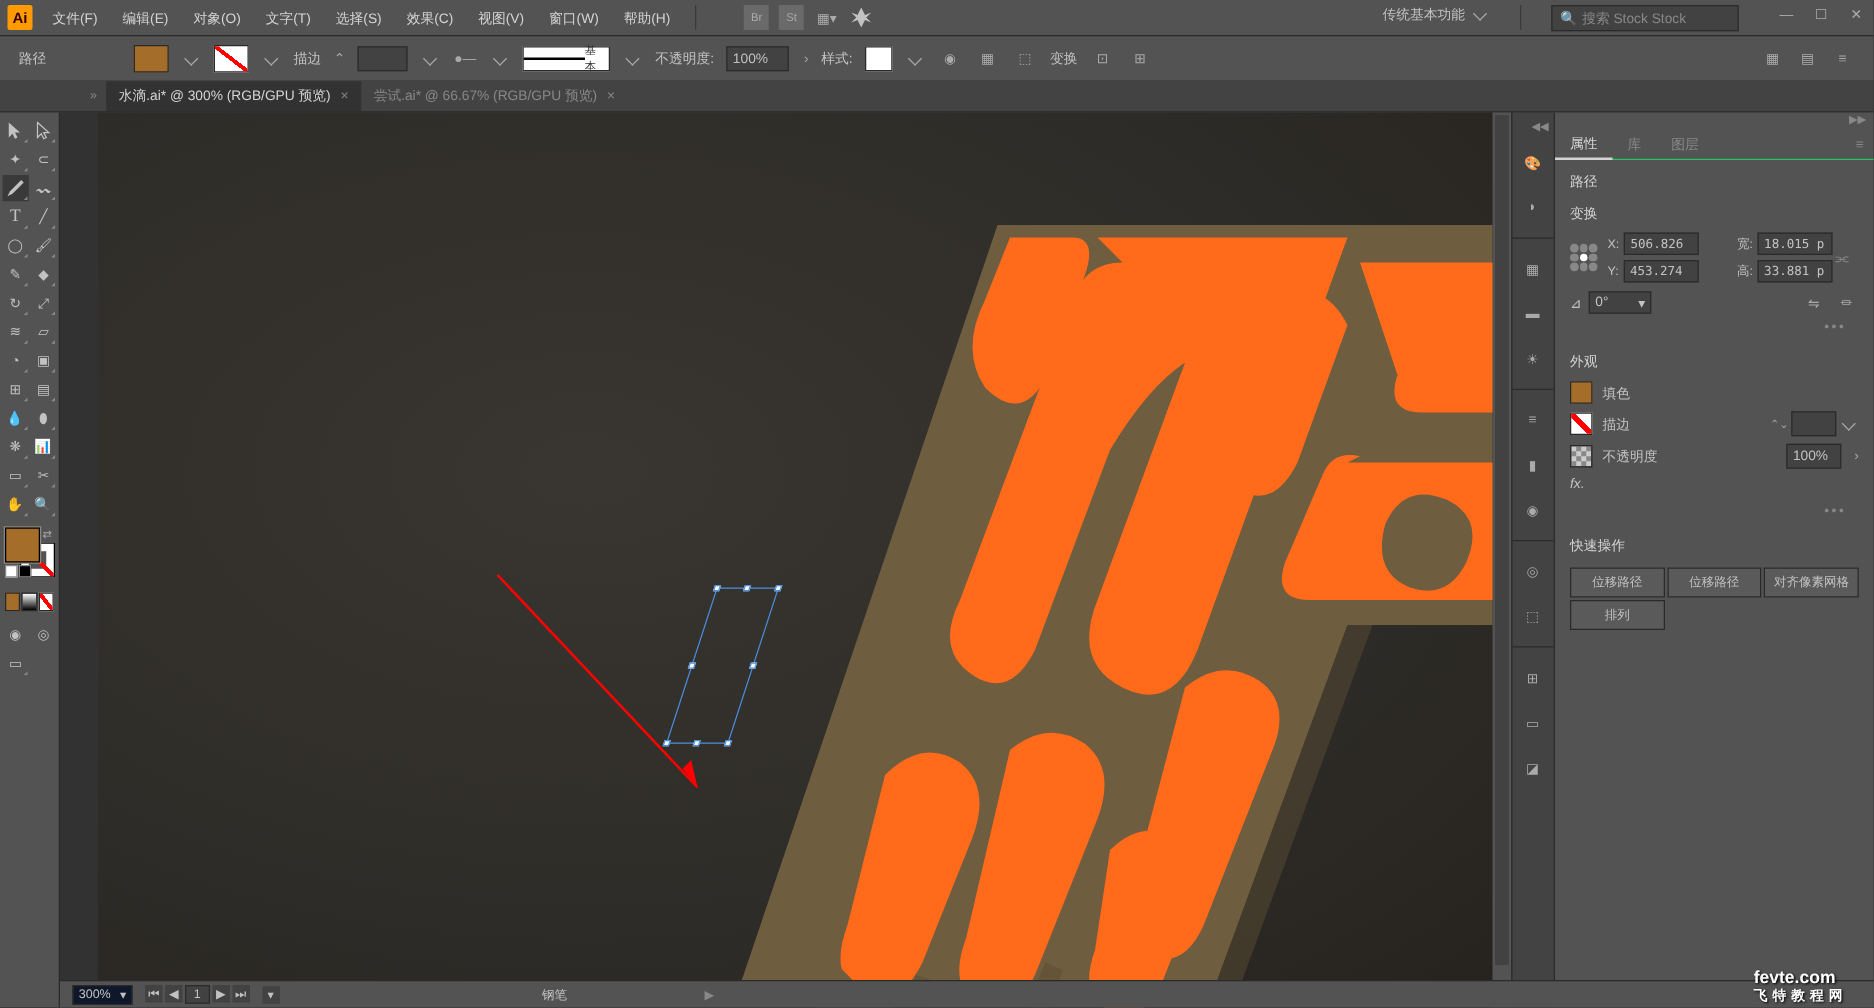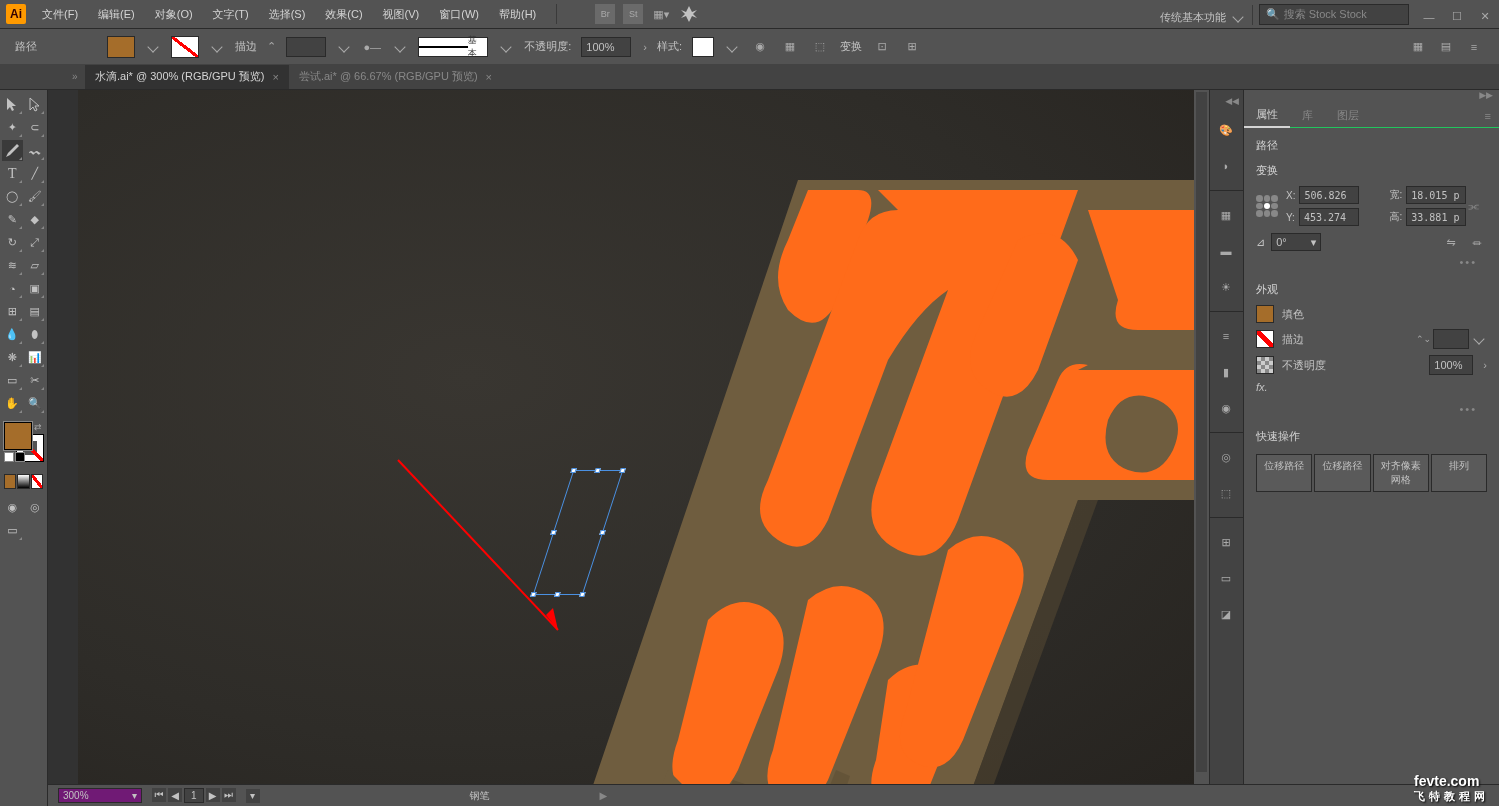--- a/index.html
+++ b/index.html
@@ -1,21 +1,21 @@
 <!DOCTYPE html>
 <html><head>
 <meta charset="utf-8">
 <style>
 *{margin:0;padding:0;box-sizing:border-box;font-family:"Microsoft YaHei",sans-serif;user-select:none}
 body{background:#323232;color:#c2c2c2;font-size:11px;overflow:hidden;width:1499px;height:806px}
 .topbar{height:28px;background:#535353;display:flex;align-items:center;padding:0 6px;gap:12px}
 .ai-logo{width:20px;height:20px;background:#ff9a00;color:#330000;font-weight:bold;display:flex;align-items:center;justify-content:center;font-size:12px;border-radius:2px}
 .menu-item{color:#d4d4d4;cursor:pointer;padding:2px 4px}
 .top-icons{display:flex;gap:8px;margin-left:22px;align-items:center}
-.top-right{margin-left:auto;display:flex;align-items:flex-end;gap:2px}
+.top-right{margin-left:auto;display:flex;align-items:flex-start;gap:20px}
 .workspace-dd{display:flex;align-items:center;gap:4px;cursor:pointer}
 .search-box{background:#424242;border:1px solid #2a2a2a;padding:2px 6px;display:flex;align-items:center;gap:4px;width:150px;color:#888}
 .win-btns{display:flex;gap:12px;margin-left:10px}
 .win-btn{width:16px;height:16px;display:flex;align-items:center;justify-content:center;cursor:pointer;color:#aaa}
 .controlbar{height:36px;background:#535353;border-top:1px solid #2a2a2a;display:flex;align-items:center;padding:0 15px;gap:10px}
 .ctrl-label{color:#c2c2c2}
 .swatch{width:28px;height:22px;border:1px solid #2a2a2a;position:relative}
 .swatch.fill{background:#a56d2a}
 .swatch.none{background:#fff}
 .swatch.none::after{content:"";position:absolute;inset:0;background:linear-gradient(to top right,transparent 45%,red 45%,red 55%,transparent 55%)}
@@ -50,21 +50,21 @@
 .sw-sm{width:15px;height:15px;border:1px solid #2a2a2a}
 .canvas-wrap{flex:1;position:relative;overflow:hidden;margin-left:30px}
 .canvas{position:absolute;inset:0;background:radial-gradient(ellipse at 35% 40%,#393631 0%,#2e2c28 60%,#26231f 100%)}
 .artwork{position:absolute;left:440px;top:-10px}
 .red-arrow{position:absolute;left:310px;top:360px;pointer-events:none}
 .sel-box{position:absolute;left:475px;top:380px;width:50px;height:125px;border:1px solid #4a90e2;transform:skewX(-18deg)}
 .sel-handle{position:absolute;width:5px;height:5px;background:#fff;border:1px solid #4a90e2}
 .vscroll{width:15px;background:#535353}
 .vscroll-track{background:#424242;margin:2px;height:680px}
 .statusbar{height:22px;background:#535353;border-top:1px solid #2a2a2a;display:flex;align-items:center;padding:0 10px;gap:10px;font-size:10px;position:absolute;bottom:0;left:48px;right:0}
-.zoom-dd{background:#701a75;border:1px solid #2a2a2a;padding:1px 4px;display:flex;align-items:center;width:84px}
+.zoom-dd{background:#0f172a;border:1px solid #2a2a2a;padding:1px 4px;display:flex;align-items:center;width:48px}
 .nav-btns{display:flex;gap:2px}
 .nav-btn{width:14px;height:14px;display:flex;align-items:center;justify-content:center;background:#424242;cursor:pointer}
 .artboard-num{background:#424242;border:1px solid #2a2a2a;padding:1px 6px}
 .dock{width:34px;background:#434343;border-left:1px solid #2a2a2a;padding:6px 4px;display:flex;flex-direction:column;gap:12px}
 .dock-sep{height:1px;background:#2a2a2a;margin:0 -4px}
 .dock-ico{width:24px;height:24px;display:flex;align-items:center;justify-content:center;cursor:pointer;color:#aaa}
 .panels{width:256px;background:#535353;border-left:1px solid #2a2a2a;display:flex;flex-direction:column}
 .panel-chevrons{height:14px;display:flex;justify-content:flex-end;padding:0 6px;color:#888;font-size:9px}
 .panel-tabs{height:24px;display:flex;align-items:center;border-bottom:1px solid #22c55e}
 .panel-tab{padding:4px 12px;cursor:pointer;color:#888}
@@ -74,25 +74,25 @@
 .sect-header{margin:10px 0 8px 0;color:#d4d4d4}
 .transform-grid{display:grid;grid-template-columns:24px 1fr 1fr;gap:6px;align-items:center}
 .ref-point{width:22px;height:22px;display:grid;grid-template-columns:repeat(3,1fr);grid-template-rows:repeat(3,1fr);gap:1px}
 .ref-dot{background:#888;border-radius:50%}
 .xy-row{display:flex;align-items:center;gap:4px;font-size:10px}
 .xy-input{background:#424242;border:1px solid #2a2a2a;width:60px;height:18px;padding:0 4px;color:#c2c2c2;font-family:monospace;font-size:10px}
 .angle-row{display:flex;align-items:center;gap:6px;margin-top:6px}
 .angle-input{background:#424242;border:1px solid #2a2a2a;width:50px;height:18px;padding:0 4px;display:flex;align-items:center}
 .appear-row{display:flex;align-items:center;gap:8px;margin:6px 0}
 .appear-sw{width:18px;height:18px;border:1px solid #2a2a2a}
-.quick-actions{display:grid;grid-template-columns:1fr 1fr 1fr 1fr;gap:2px;margin-top:10px}
+.quick-actions{display:grid;grid-template-columns:1fr 1fr 1fr;gap:2px;margin-top:10px}
 .qa-btn{background:#5a5a5a;border:1px solid #2a2a2a;padding:4px;text-align:center;cursor:pointer;font-size:10px;color:#c2c2c2}
 .panel-menu{margin-left:auto;padding:4px 8px;cursor:pointer;color:#888}
 .more-dots{text-align:right;padding:4px 10px;color:#888;letter-spacing:2px}
-.watermark{position:absolute;right:10px;bottom:2px;font-family:Arial;font-weight:bold;color:#fff;text-shadow:1px 1px 2px #000;font-size:14px}
+.watermark{position:absolute;right:21px;bottom:2px;font-family:Arial;font-weight:bold;color:#fff;text-shadow:1px 1px 2px #000;font-size:14px}
 .watermark .sub{font-size:11px;letter-spacing:4px}
 .sep-v{width:1px;height:20px;background:#3a3a3a;margin:0 4px}
 .link-icon{color:#888;font-size:12px}
 .ico-16{width:16px;height:16px;fill:#c2c2c2}
 .basic-label{font-size:9px;color:#333;margin-left:auto;padding-right:2px}
 </style>
 </head>
 <body>
 
 <div class="topbar">

